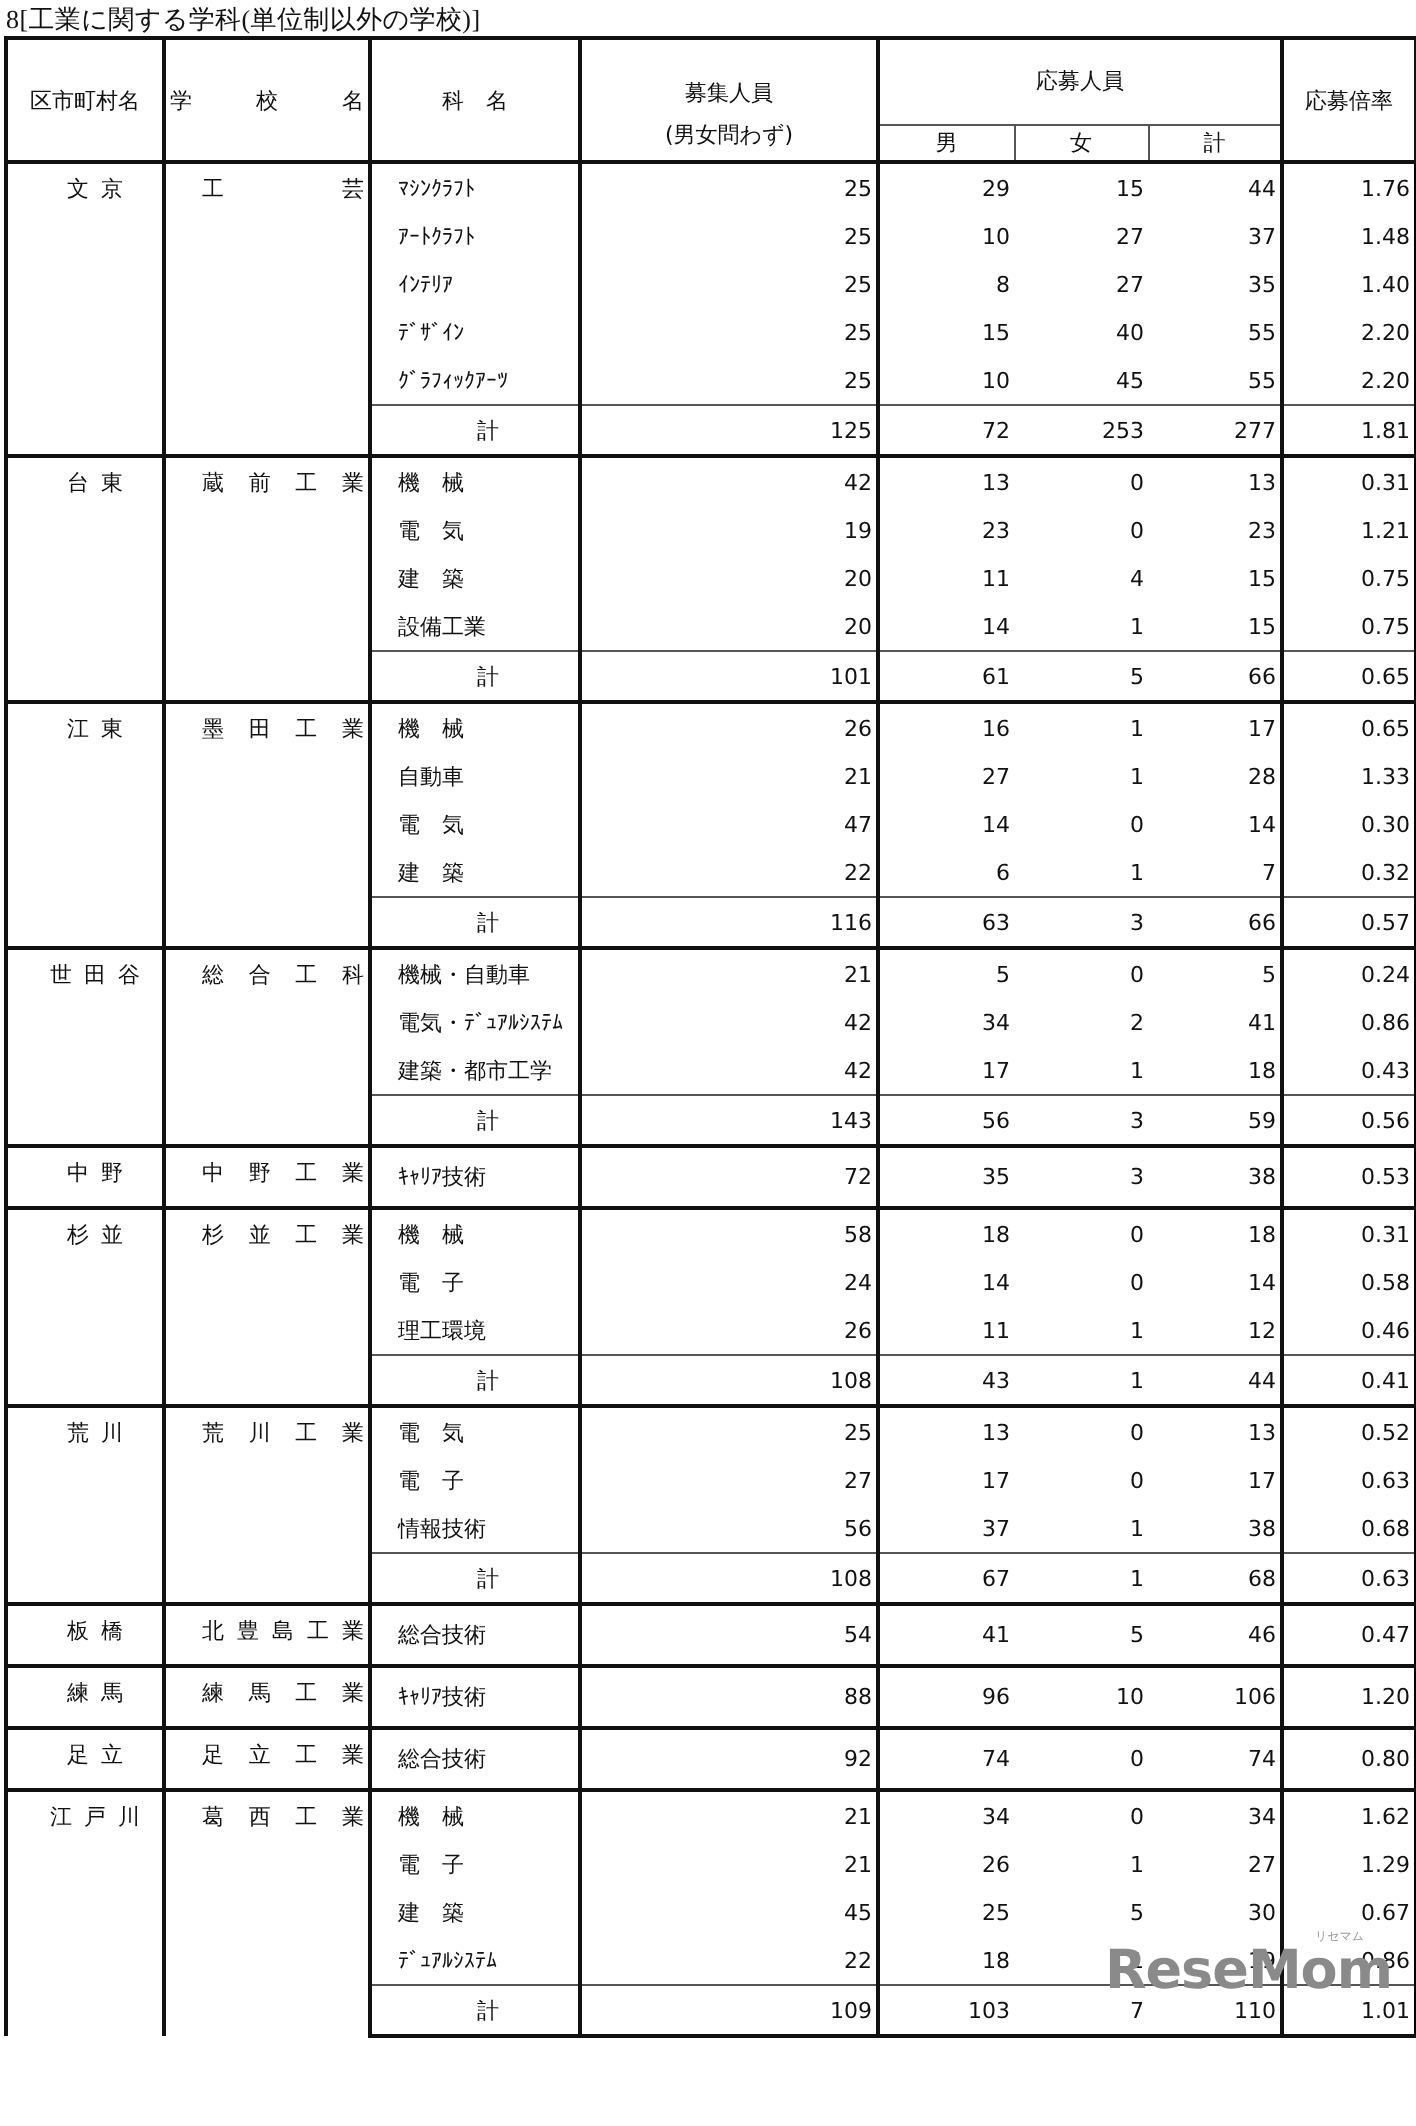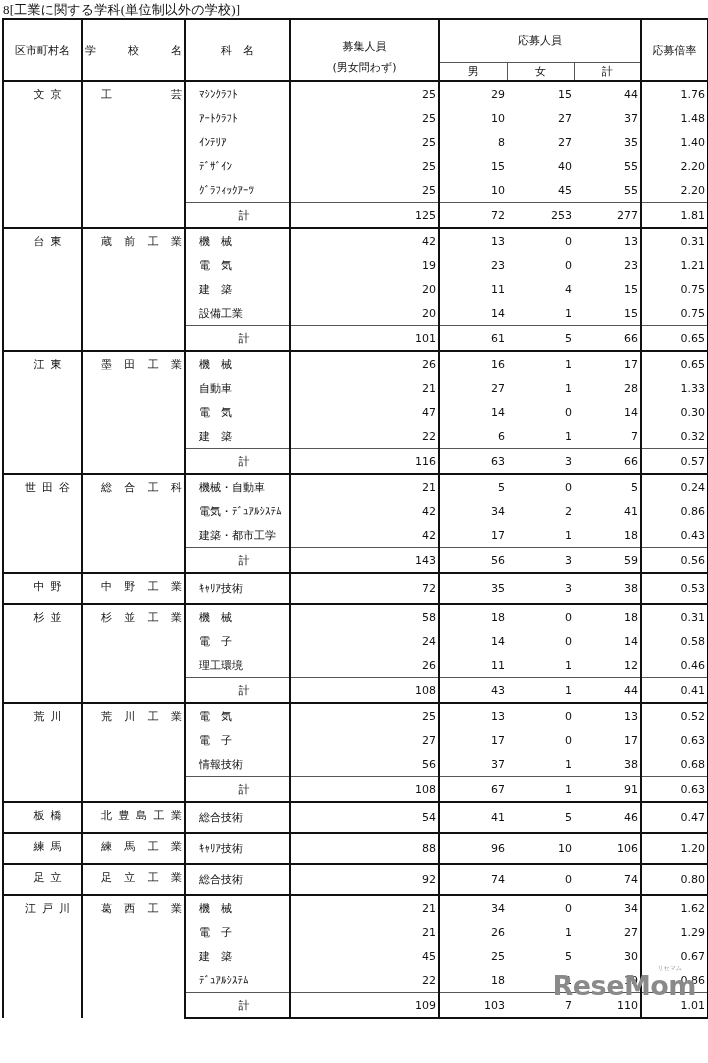--- a/index.html
+++ b/index.html
@@ -367,21 +367,21 @@
         <td class="num">37</td>
         <td class="num">1</td>
         <td class="num tot">38</td>
         <td class="num rate">0.68</td>
       </tr>
       <tr class="grp-end total-row">
         <td class="dept total">計</td>
         <td class="num cap">108</td>
         <td class="num">67</td>
         <td class="num">1</td>
-        <td class="num tot">91</td>
+        <td class="num tot">68</td>
         <td class="num rate">0.63</td>
       </tr>
       <tr class="grp-start grp-end">
         <td class="ward" rowspan="1">板橋</td>
         <td class="school" rowspan="1">
           <div class="school-inner">
             <span>北</span>
             <span>豊</span>
             <span>島</span>
             <span>工</span>

